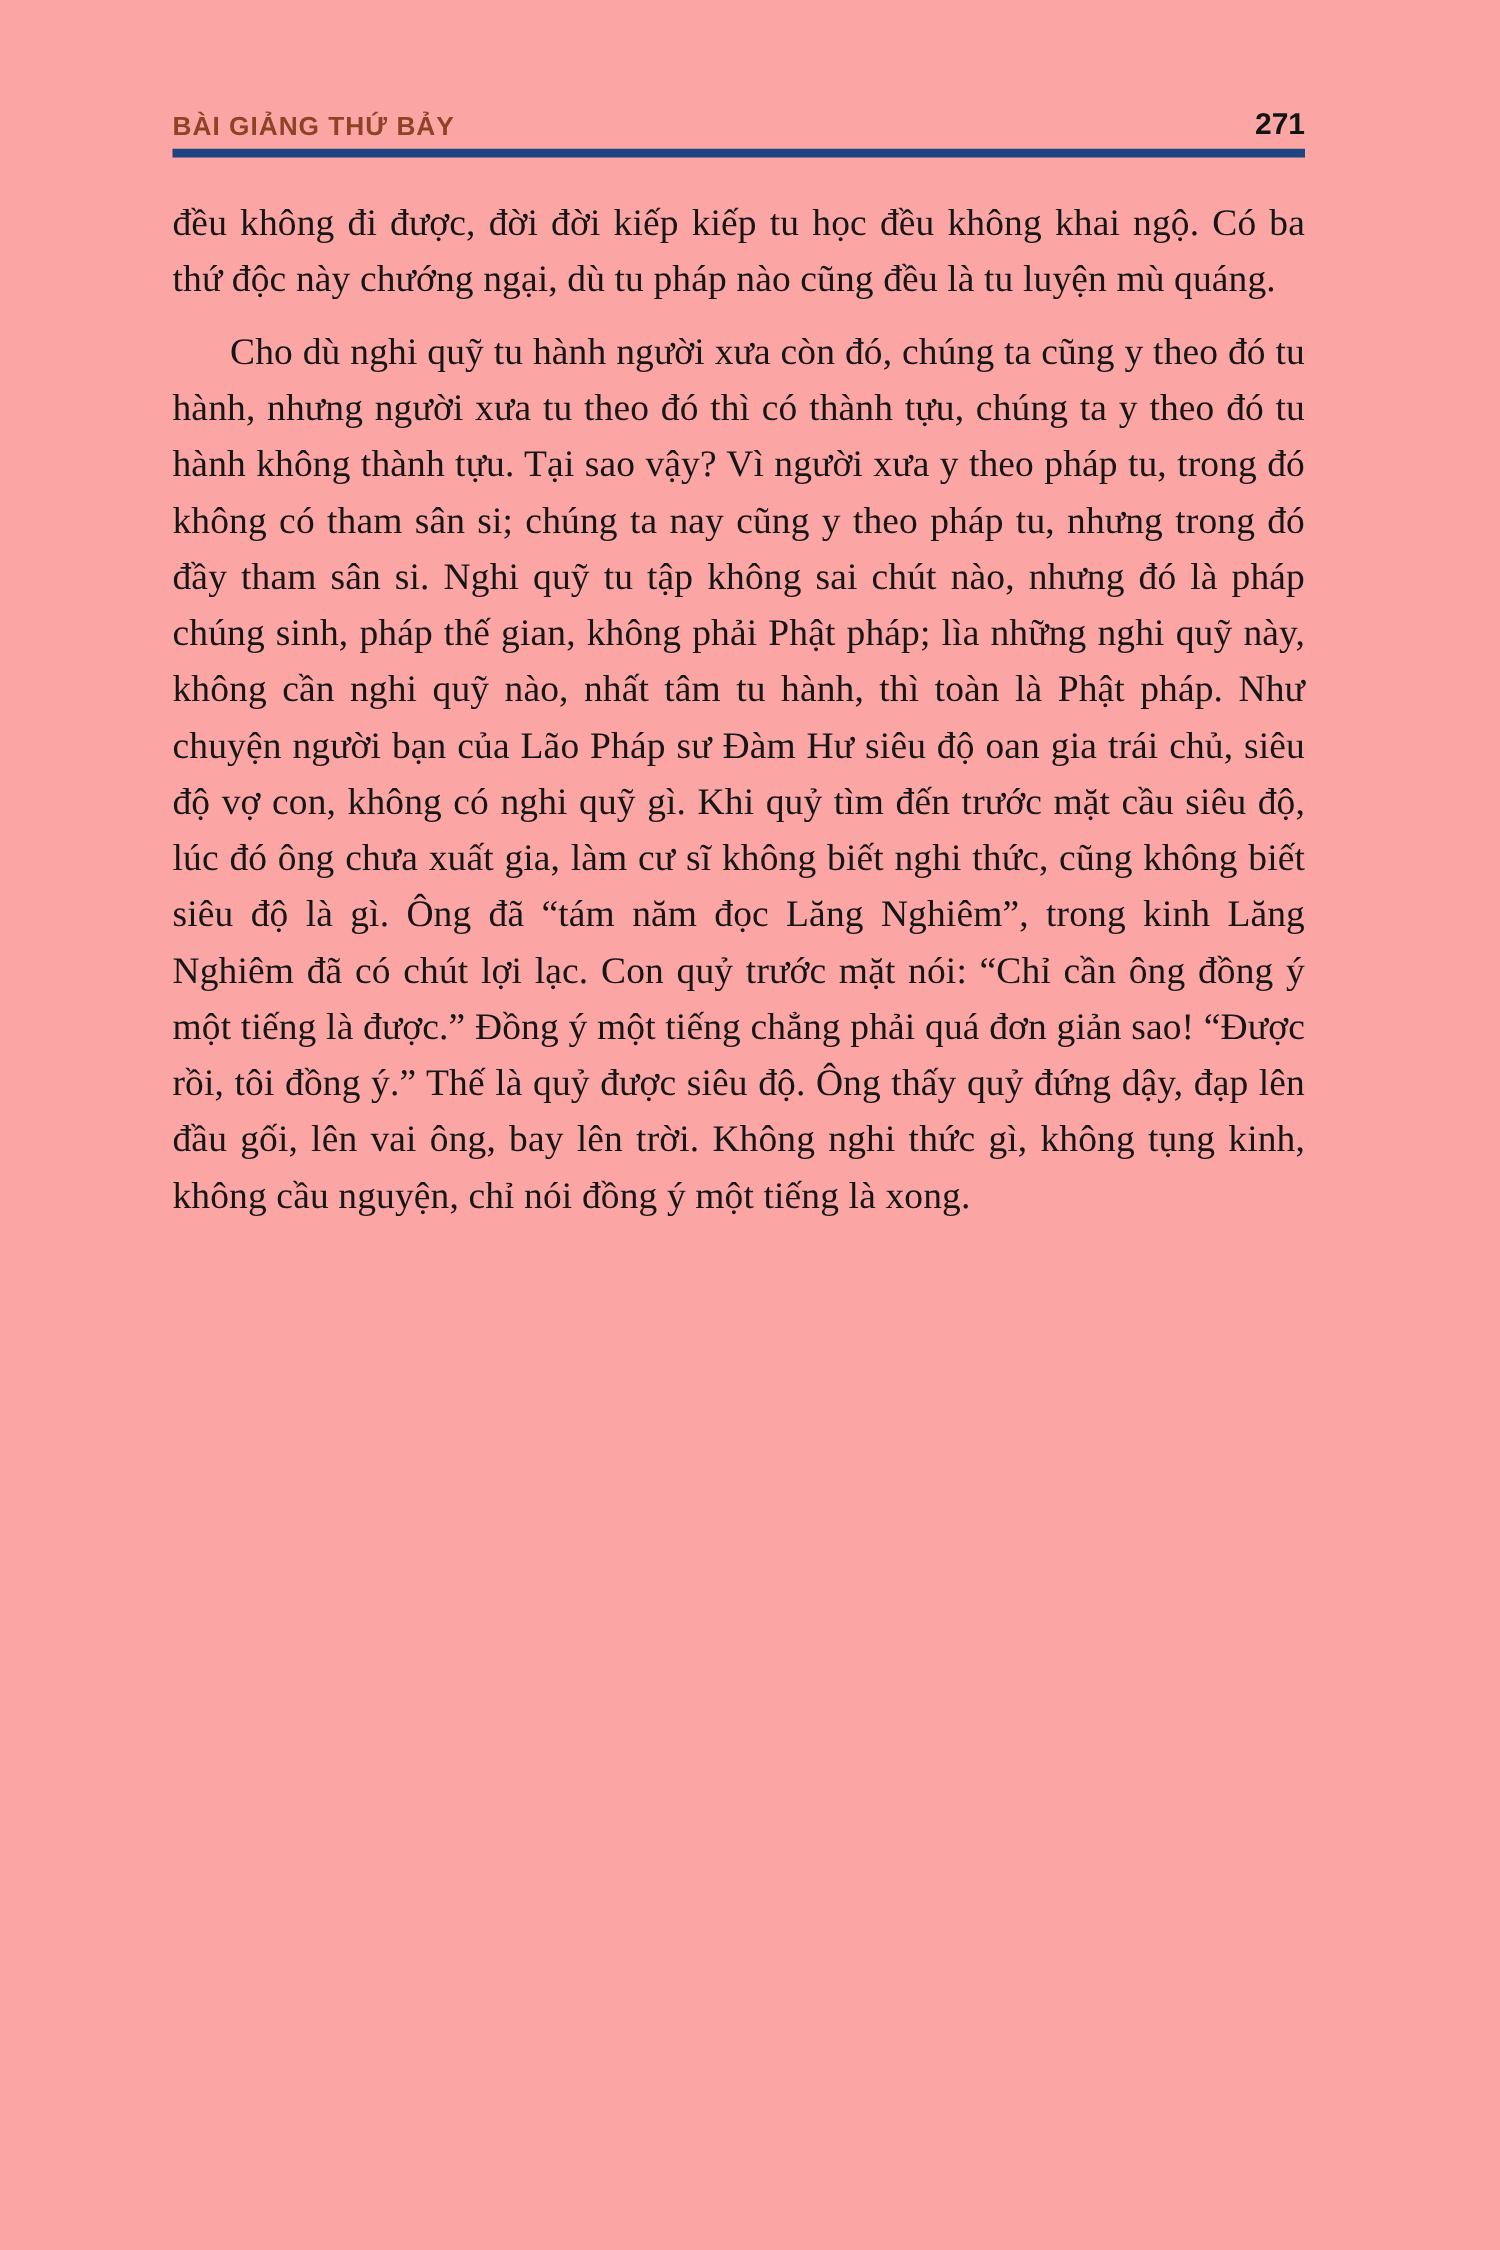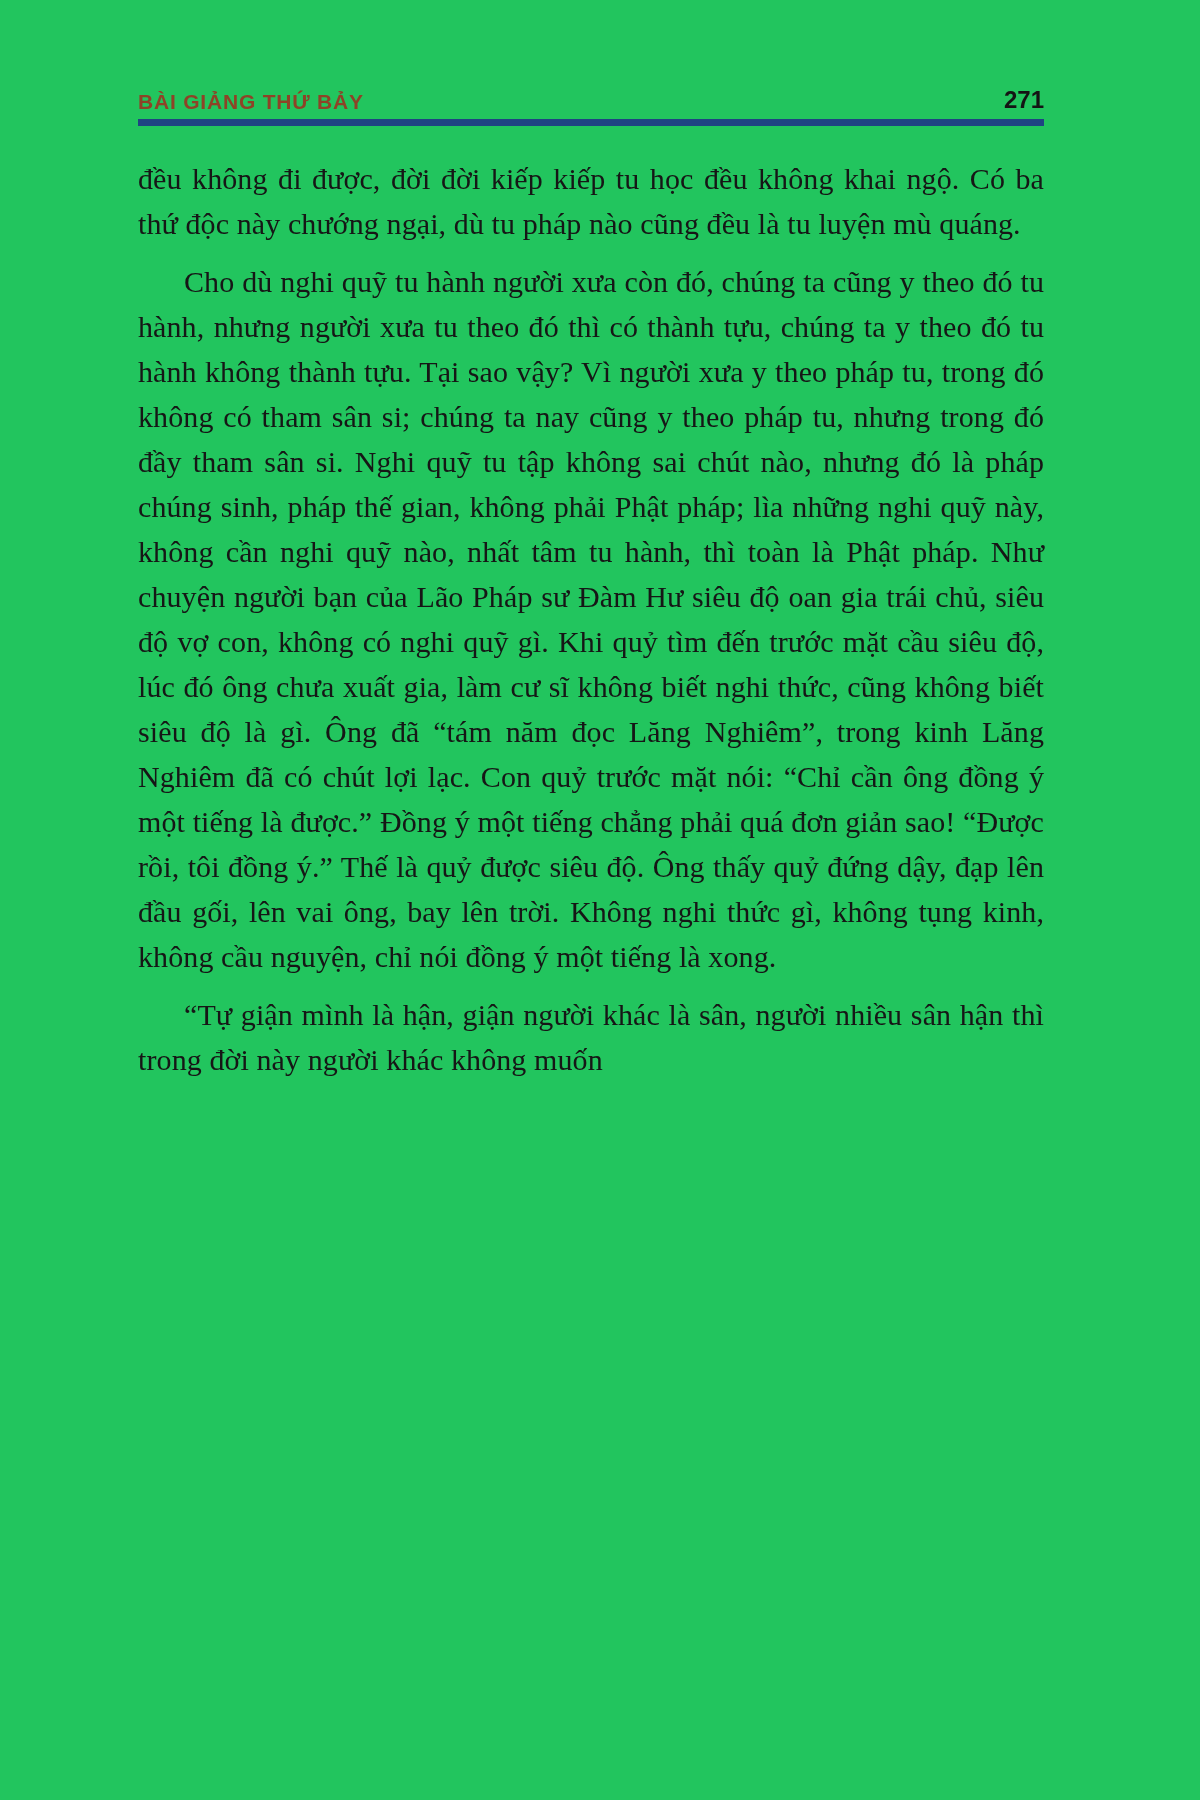--- a/index.html
+++ b/index.html
@@ -4,21 +4,21 @@
 <style>
   html, body {
     margin: 0;
     padding: 0;
     background: #ffffff;
   }
   .page {
     position: relative;
     width: 1200px;
     height: 1800px;
-    background: #22c55e;
+    background: #fca5a5;
     font-family: "Liberation Serif", serif;
     color: #161616;
     box-sizing: border-box;
     overflow: hidden;
   }
   .page-inner {
     box-sizing: border-box;
     padding: 88px 156px 0 138px;
   }
   .running-header {
@@ -65,17 +65,16 @@
   <div class="page-inner">
 
     <div class="running-header">
       <span class="section-title">BÀI GIẢNG THỨ BẢY</span>
       <span class="page-number">271</span>
     </div>
 
     <div class="body-text">
       <p class="no-indent">đều không đi được, đời đời kiếp kiếp tu học đều không khai ngộ. Có ba thứ độc này chướng ngại, dù tu pháp nào cũng đều là tu luyện mù quáng.</p>
       <p>Cho dù nghi quỹ tu hành người xưa còn đó, chúng ta cũng y theo đó tu hành, nhưng người xưa tu theo đó thì có thành tựu, chúng ta y theo đó tu hành không thành tựu. Tại sao vậy? Vì người xưa y theo pháp tu, trong đó không có tham sân si; chúng ta nay cũng y theo pháp tu, nhưng trong đó đầy tham sân si. Nghi quỹ tu tập không sai chút nào, nhưng đó là pháp chúng sinh, pháp thế gian, không phải Phật pháp; lìa những nghi quỹ này, không cần nghi quỹ nào, nhất tâm tu hành, thì toàn là Phật pháp. Như chuyện người bạn của Lão Pháp sư Đàm Hư siêu độ oan gia trái chủ, siêu độ vợ con, không có nghi quỹ gì. Khi quỷ tìm đến trước mặt cầu siêu độ, lúc đó ông chưa xuất gia, làm cư sĩ không biết nghi thức, cũng không biết siêu độ là gì. Ông đã “tám năm đọc Lăng Nghiêm”, trong kinh Lăng Nghiêm đã có chút lợi lạc. Con quỷ trước mặt nói: “Chỉ cần ông đồng ý một tiếng là được.” Đồng ý một tiếng chẳng phải quá đơn giản sao! “Được rồi, tôi đồng ý.” Thế là quỷ được siêu độ. Ông thấy quỷ đứng dậy, đạp lên đầu gối, lên vai ông, bay lên trời. Không nghi thức gì, không tụng kinh, không cầu nguyện, chỉ nói đồng ý một tiếng là xong.</p>
-      <p>“Tự giận mình là hận, giận người khác là sân, người nhiều sân hận thì trong đời này người khác không muốn</p>
     </div>
 
   </div>
 </div>
 
 </body></html>

